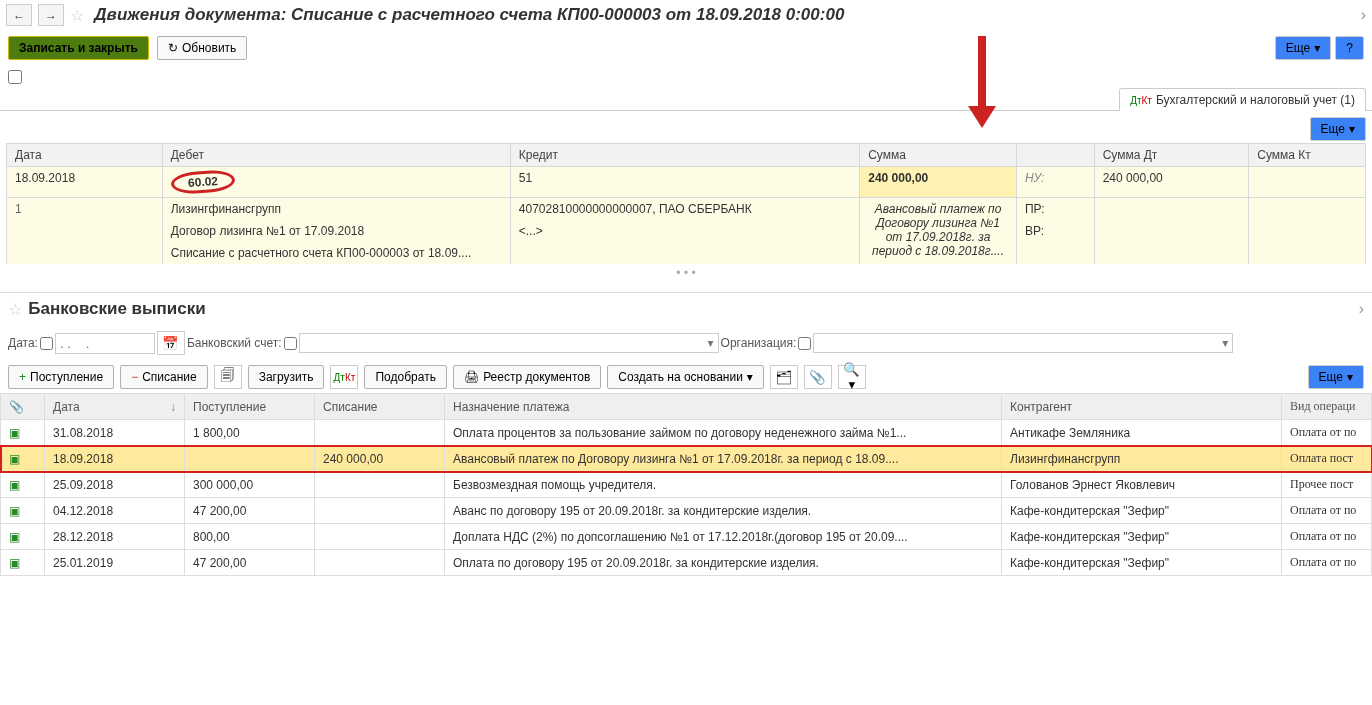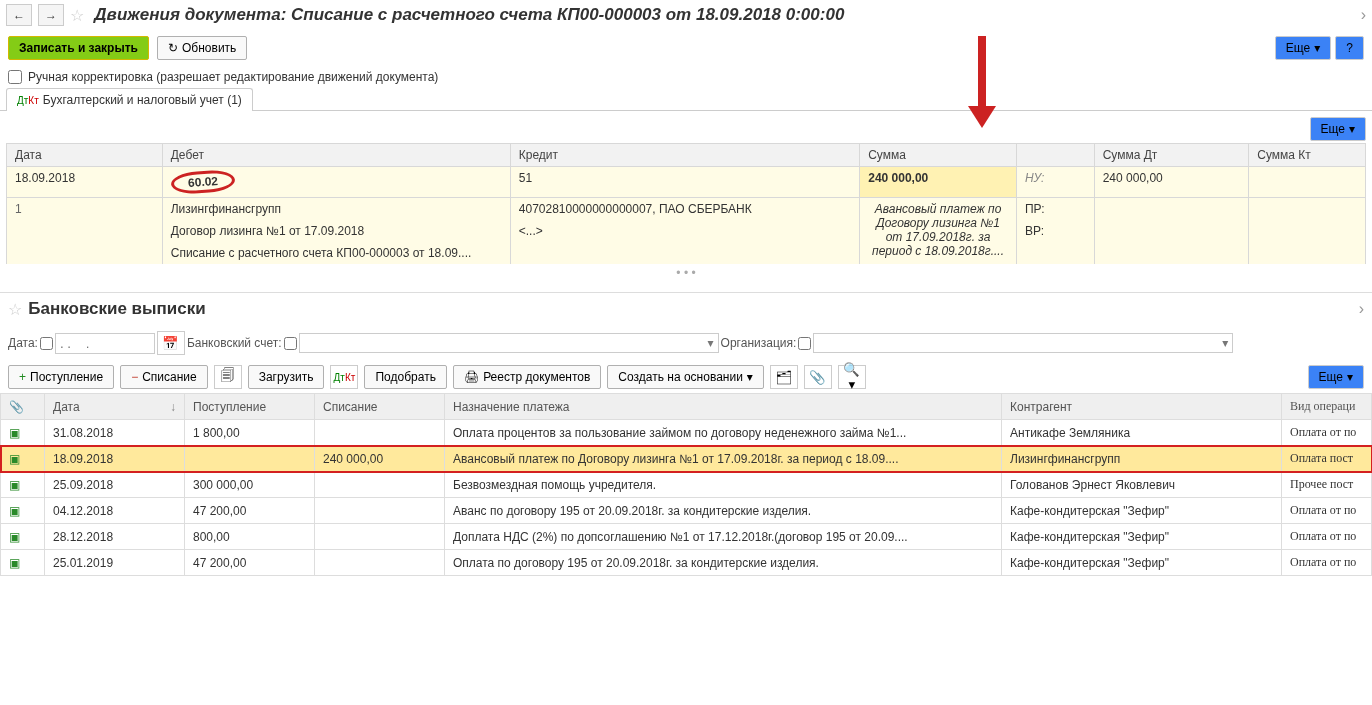--- a/index.html
+++ b/index.html
@@ -9,29 +9,29 @@
   .top-nav { display: flex; align-items: center; padding: 4px 6px; gap: 6px; }
   .nav-btn { width: 26px; height: 22px; border: 1px solid #ccc; background: #f5f5f5; display: flex; align-items: center; justify-content: center; cursor: pointer; }
   .star-icon { color: #ccc; font-size: 16px; }
   .page-title { font-size: 17px; font-weight: bold; margin-left: 4px; font-style: italic; }
   .top-right { margin-left: auto; display: flex; gap: 4px; }
   .chevron { color: #999; font-size: 16px; margin-left: auto; }
   
   
   .toolbar { display: flex; align-items: center; padding: 6px 8px; gap: 8px; }
   .btn { border: 1px solid #b0b0b0; background: #f9f9f9; padding: 4px 10px; font-size: 12px; cursor: pointer; display: inline-flex; align-items: center; gap: 4px; border-radius: 2px; }
-  .btn-primary { background: #84cc16; border-color: #d4b800; font-weight: bold; }
+  .btn-primary { background: #4d7c0f; border-color: #d4b800; font-weight: bold; }
   .btn-more { background: #3b82f6; border: 1px solid #ccc; }
   
   
   .check-row { display: flex; align-items: center; padding: 4px 8px; gap: 6px; }
   .check-row input[type=checkbox] { width: 14px; height: 14px; }
   
   
-  .tab-strip { display: flex; padding: 0 6px; border-bottom: 1px solid #ccc; }
+  .tab-strip { display: flex; padding: 0 6px; border-bottom: 1px solid #ccc; justify-content: flex-end; }
   .tab { border: 1px solid #ccc; border-bottom: none; padding: 4px 10px; background: #fff; display: flex; align-items: center; gap: 4px; margin-bottom: -1px; border-radius: 3px 3px 0 0; }
   .tab-icon { color: green; font-size: 10px; }
   .tab-icon-red { color: #c00; }
   
   
   .entry-zone { padding: 4px 6px 10px 6px; position: relative; }
   .entry-toolbar { display: flex; justify-content: flex-end; padding: 2px 0; }
   .entry-table { width: 100%; border-collapse: collapse; }
   .entry-table th, .entry-table td { border: 1px solid #d8d8d8; padding: 4px 8px; text-align: left; vertical-align: top; }
   .entry-table th { background: #f2f2f2; font-weight: normal; color: #444; }
@@ -108,21 +108,20 @@
     <span>Обновить</span>
   </button>
   <div class="top-right">
     <button class="btn btn-more"><span>Еще</span> ▾</button>
     <button class="btn btn-more">?</button>
   </div>
 </div>
 
 <div class="check-row">
   <input type="checkbox" style="">
-  <label>Ручная корректировка (разрешает редактирование движений документа)</label>
 </div>
 
 <div class="tab-strip">
   <div class="tab">
     <span class="tab-icon">Дт<span class="tab-icon-red">Кт</span></span>
     <span>Бухгалтерский и налоговый учет (1)</span>
   </div>
 </div>
 
 <div class="entry-zone">

